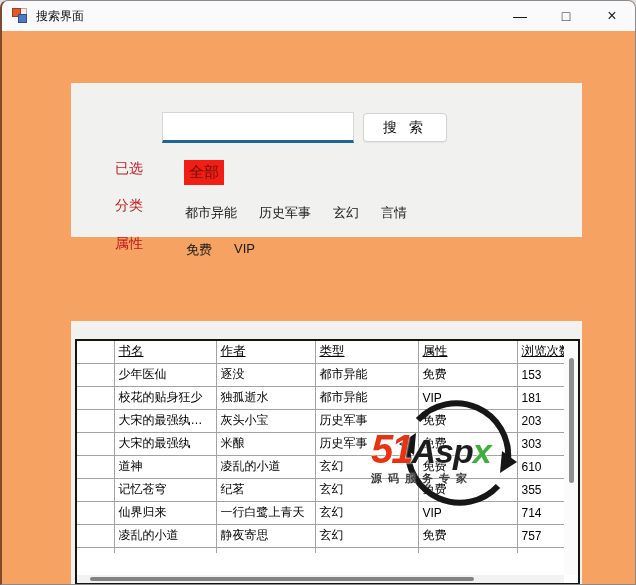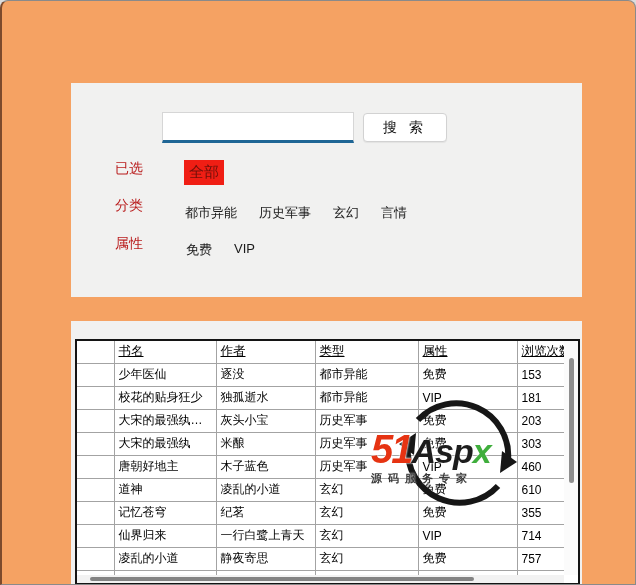--- a/index.html
+++ b/index.html
@@ -22,21 +22,21 @@
   .app-icon .sq.tr{ left:6px; top:0;}
   .title-text{ font-size:12px; color:#111; }
   .win-buttons{ margin-left:auto; display:flex; height:100%; }
   .win-btn{
     width:46px; height:100%; display:flex; align-items:center; justify-content:center;
     font-size:14px; color:#1a1a1a; cursor:default;
   }
   .win-btn.close{ font-size:16px; }
   
   .panel{ position:absolute; background:#F1F1F0; }
-  #panel-top{ left:69px; top:82px; width:511px; height:214px; }
+  #panel-top{ left:69px; top:82px; width:511px; height:154px; }
   #panel-bottom{ left:69px; top:320px; width:511px; height:265px; }
   
   .search-input{
     position:absolute; left:91px; top:29px; width:192px; height:31px;
     border:1px solid #d6d6d6; border-bottom:3px solid #1F6695;
     background:#fff; outline:none; font-size:14px; padding:0 6px;
   }
   .search-button{
     position:absolute; left:292px; top:30px; width:84px; height:29px;
     background:#fff; border:1px solid #d2d2d2; border-radius:4px;
@@ -98,20 +98,33 @@
     position:absolute; left:0; top:82px; width:190px; text-align:left;
     font-size:11px; font-weight:bold; color:#3a3a3a; letter-spacing:6px;
     text-shadow:0 0 2px #fff;
   }
 </style>
 </head>
 <body>
 
 <div class="window">
 
+  <div class="titlebar">
+    <div class="app-icon">
+      <span class="sq tr"></span>
+      <span class="sq tl"></span>
+      <span class="sq br"></span>
+    </div>
+    <span class="title-text">搜索界面</span>
+    <div class="win-buttons">
+      <div class="win-btn">—</div>
+      <div class="win-btn">□</div>
+      <div class="win-btn close">×</div>
+    </div>
+  </div>
 
   <div class="panel" id="panel-top">
     <input class="search-input" type="text" value="" style="">
     <div class="search-button">搜 索</div>
 
     <div class="filter-label" id="label-selected">已选</div>
     <div class="chip">全部</div>
 
     <div class="filter-label" id="label-category">分类</div>
     <div class="option-row" id="category-options">
@@ -177,28 +190,20 @@
             <tr>
               <td class="rowheader"></td>
               <td>大宋的最强纨</td>
               <td>米酿</td>
               <td>历史军事</td>
               <td>免费</td>
               <td>303</td>
             </tr>
             <tr>
               <td class="rowheader"></td>
-              <td>唐朝好地主</td>
-              <td>木子蓝色</td>
-              <td>历史军事</td>
-              <td>VIP</td>
-              <td>460</td>
-            </tr>
-            <tr>
-              <td class="rowheader"></td>
               <td>道神</td>
               <td>凌乱的小道</td>
               <td>玄幻</td>
               <td>免费</td>
               <td>610</td>
             </tr>
             <tr>
               <td class="rowheader"></td>
               <td>记忆苍穹</td>
               <td>纪茗</td>

